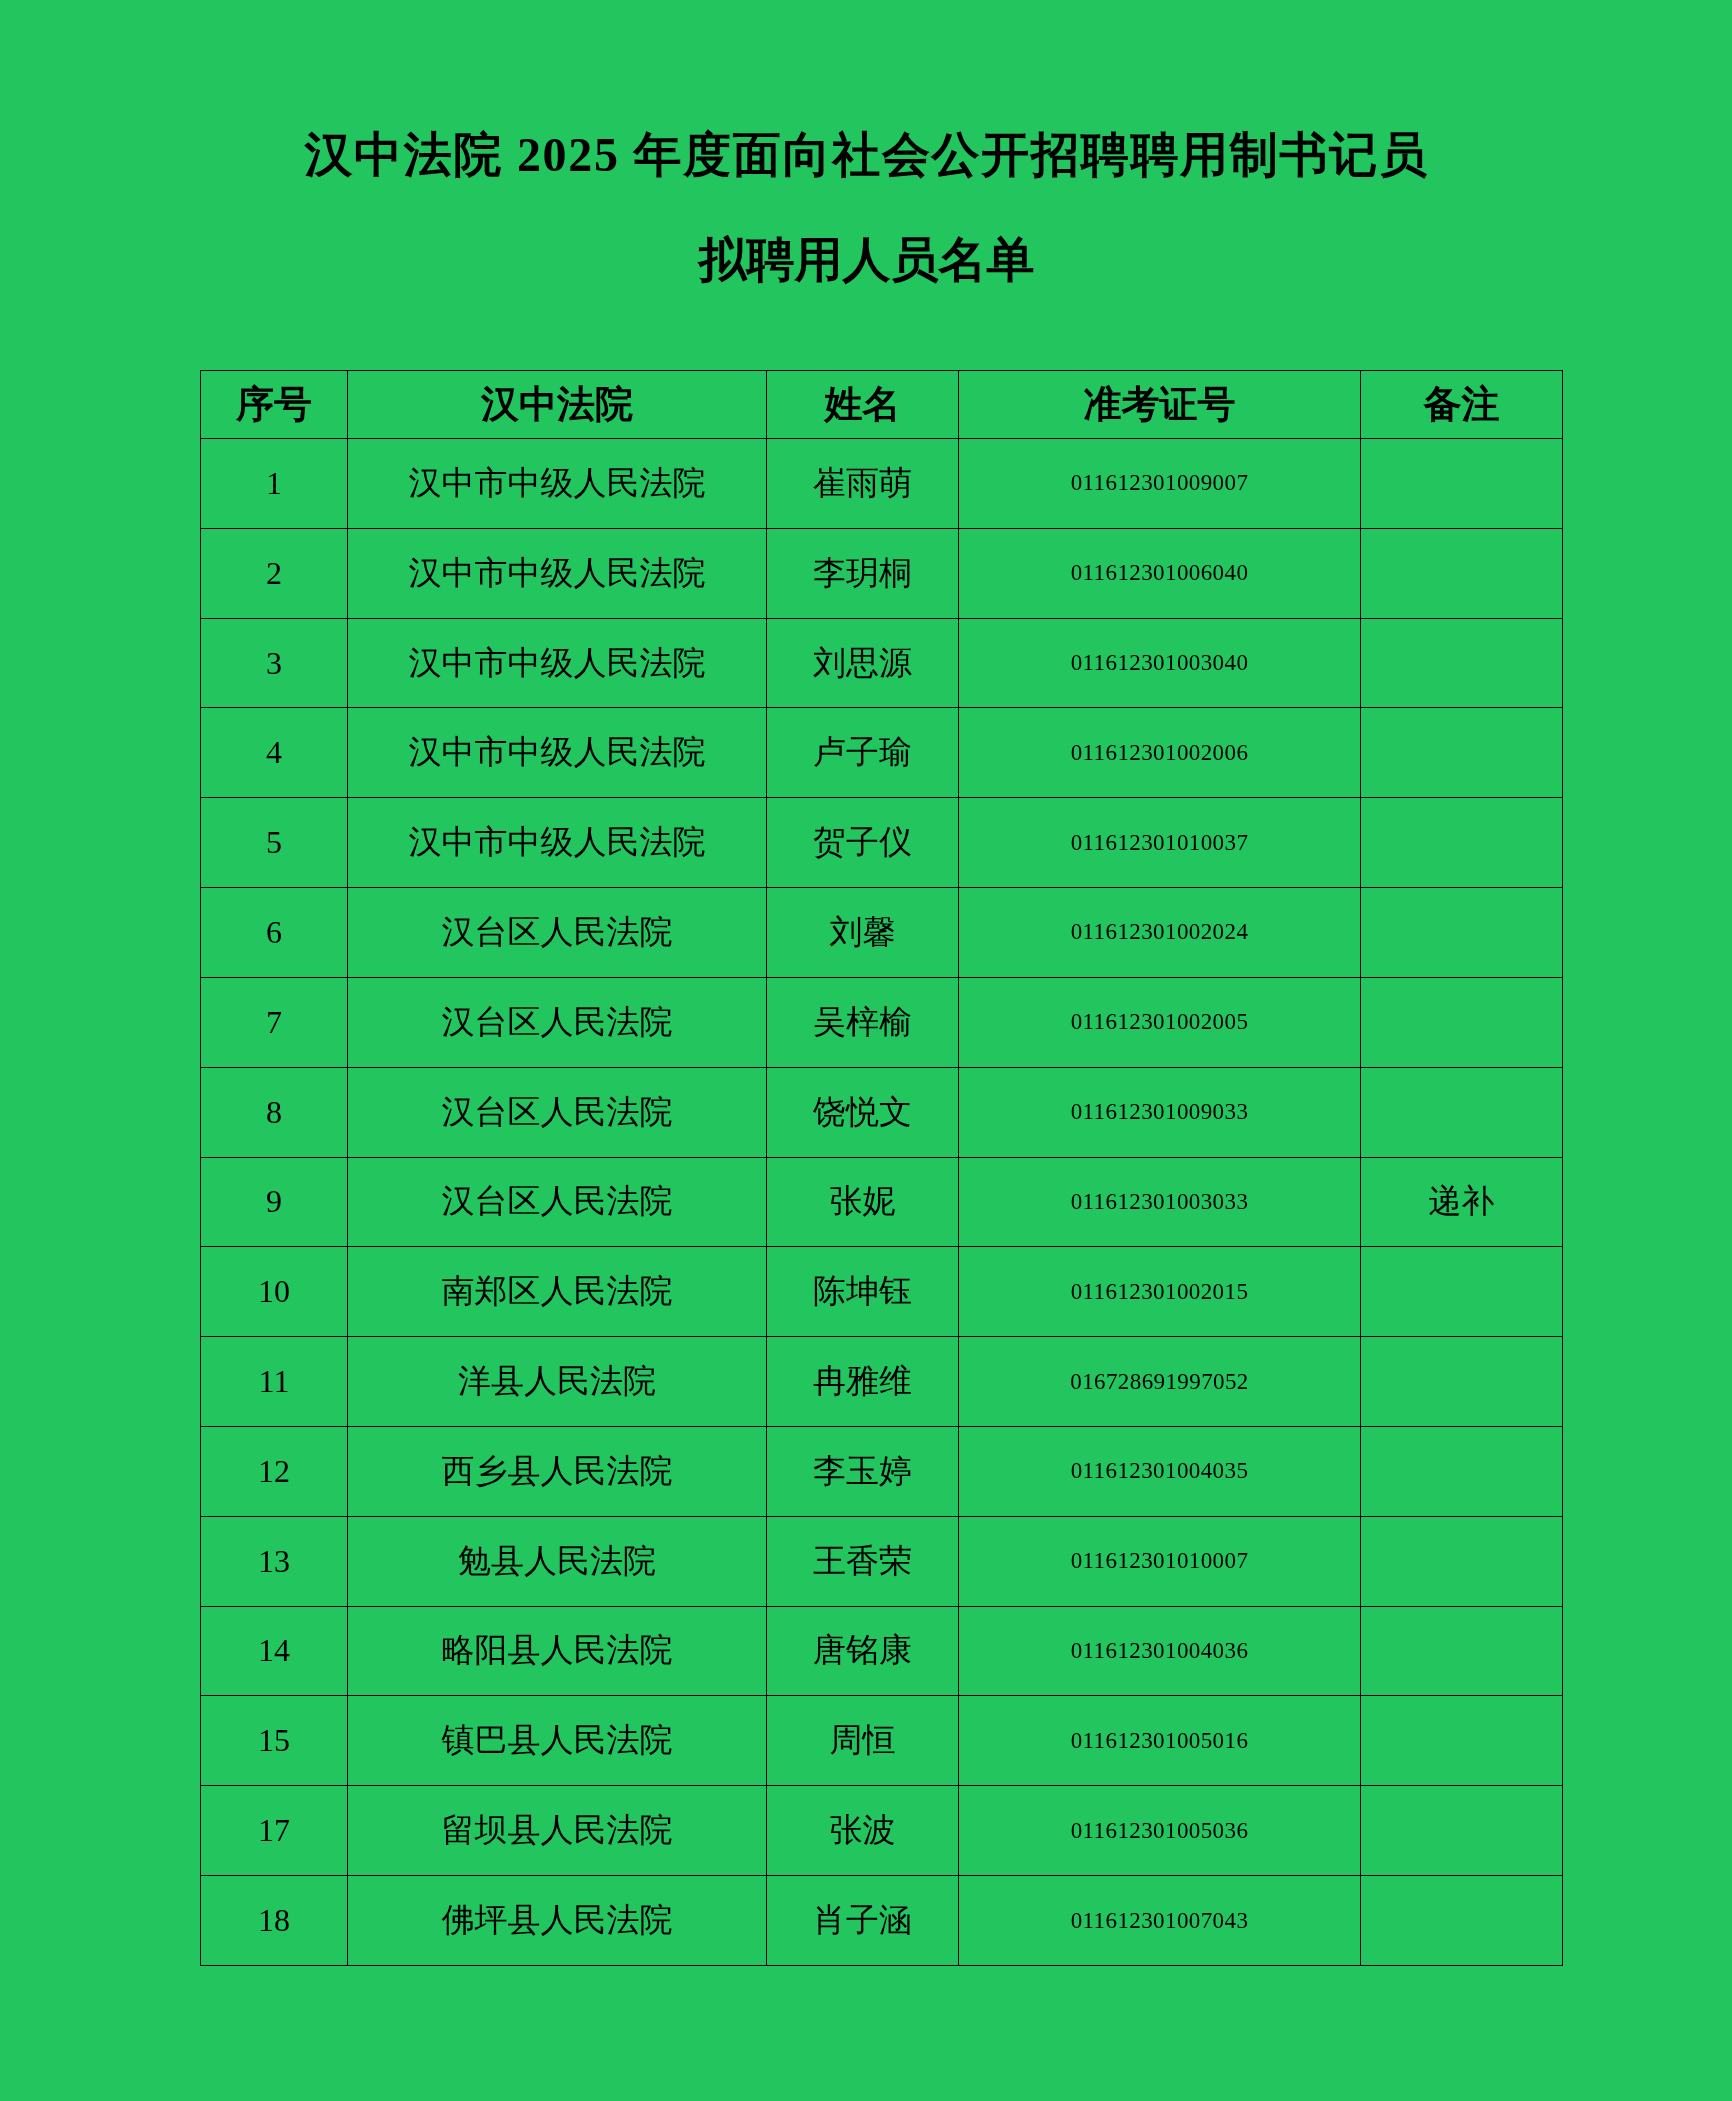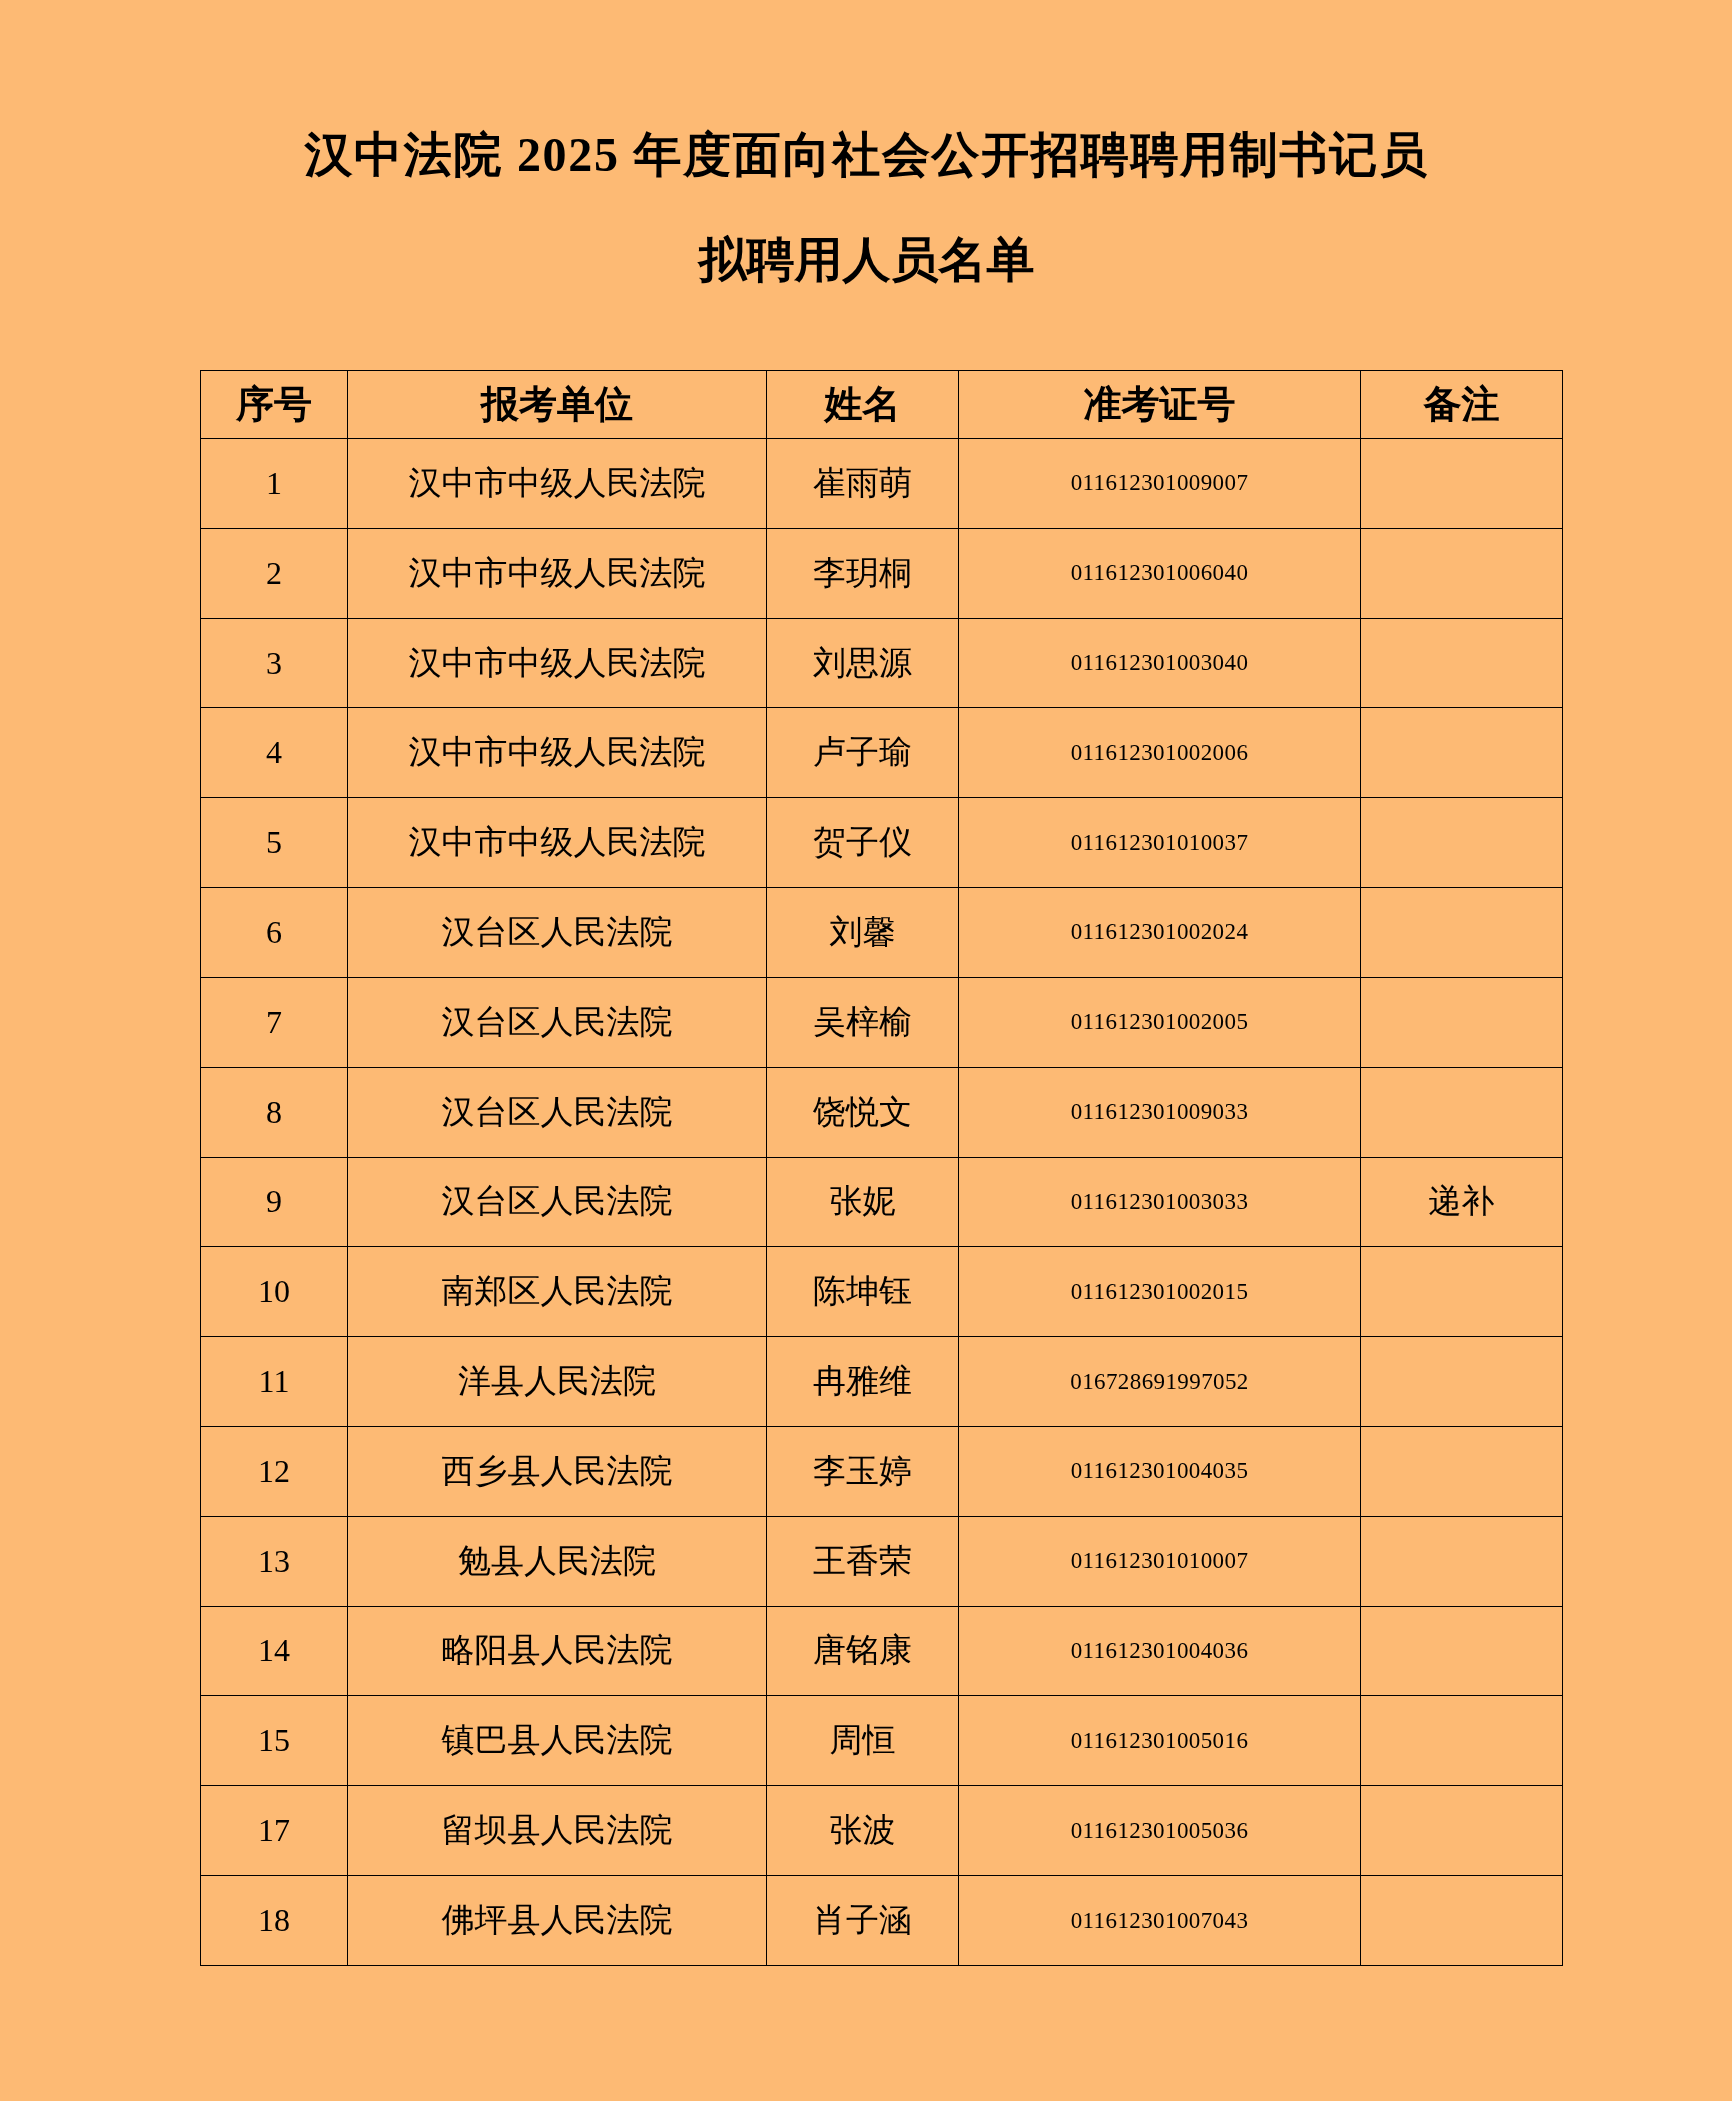--- a/index.html
+++ b/index.html
@@ -4,21 +4,21 @@
 <style>
   html, body {
     margin: 0;
     padding: 0;
     background: #ffffff;
   }
   .page {
     position: relative;
     width: 1733px;
     height: 2101px;
-    background: #fdba74;
+    background: #22c55e;
     color: #000000;
     font-family: "Liberation Serif", "DejaVu Serif", serif;
     overflow: hidden;
   }
   .doc-title {
     position: absolute;
     left: 0;
     width: 100%;
     text-align: center;
     font-weight: bold;
@@ -74,21 +74,21 @@
     <colgroup>
       <col class="c1">
         <col class="c2">
         <col class="c3">
         <col class="c4">
         <col class="c5">
     </colgroup>
     <thead>
       <tr>
         <th>序号</th>
-        <th>报考单位</th>
+        <th>汉中法院</th>
         <th>姓名</th>
         <th>准考证号</th>
         <th>备注</th>
       </tr>
     </thead>
     <tbody id="roster-body">
     <tr>
       <td class="cell-no">1</td>
       <td class="cell-unit">汉中市中级人民法院</td>
       <td class="cell-name">崔雨萌</td>

